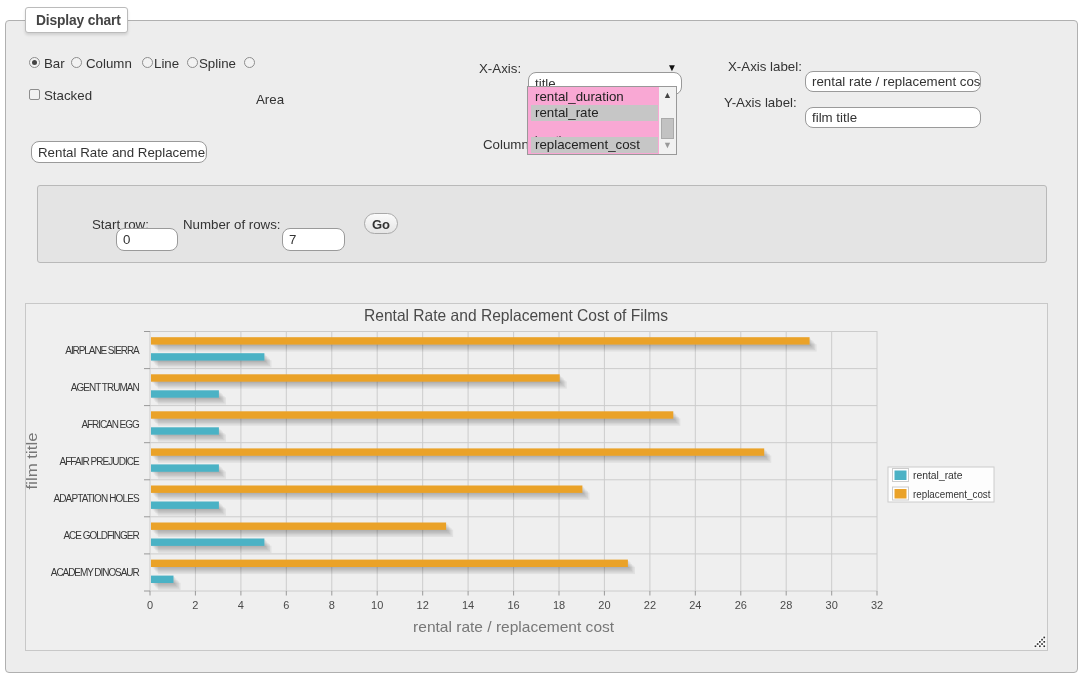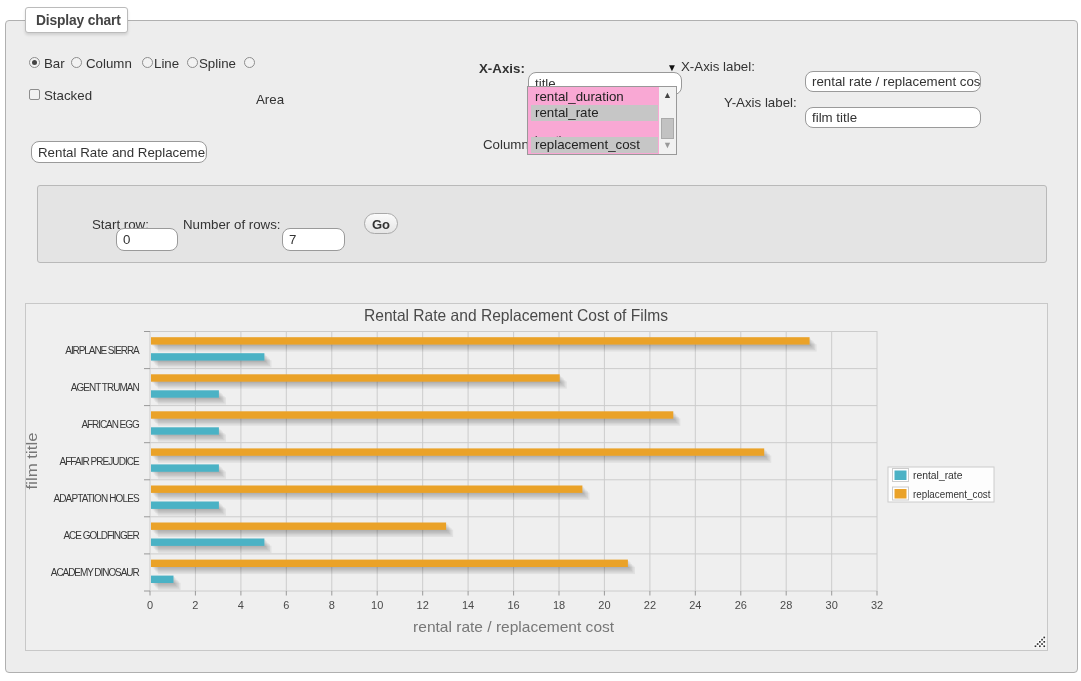--- a/index.html
+++ b/index.html
@@ -36,38 +36,38 @@
     .radio{width:11px;height:11px;border:1px solid #8d8d8d;border-radius:50%;background:#f2f2f2;box-sizing:border-box;}
     .rdot{position:absolute;left:2px;top:2px;width:5px;height:5px;border-radius:50%;background:#444;}
     .radio{position:absolute;}
   </style>
 
   <div class="abs" style="left:29px;top:89px;width:11px;height:11px;border:1px solid #8d8d8d;border-radius:2px;background:#f2f2f2;box-sizing:border-box;"></div>
   <div class="abs lbl" style="left:44px;top:88px;">Stacked</div>
 
   <div class="inp" style="left:31px;top:126px;width:176px;height:22px;line-height:21px;">Rental Rate and Replacemen</div>
 
-  <div class="abs lbl" style="left:479px;top:61px;font-weight:bold;">X-Axis:</div>
+  <div class="abs lbl" style="left:479px;top:61px;">X-Axis:</div>
   <div class="inp" style="left:528px;top:57px;width:154px;height:23px;line-height:22px;border-color:#999;">title</div>
   <div class="abs" style="left:667px;top:62px;font-size:10px;color:#111;">▼</div>
 
   <div class="abs lbl" style="left:483px;top:137px;">Column:</div>
   <div class="abs" style="left:527px;top:86px;width:150px;height:69px;background:#f9a8d4;border:1px solid #999;box-sizing:border-box;overflow:hidden;">
      <div style="position:absolute;left:3px;top:2px;width:129px;height:16px;font-size:13.3px;color:#222;padding-left:4px;box-sizing:border-box;">rental_duration</div>
      <div style="position:absolute;left:3px;top:18px;width:127px;height:16px;font-size:13.3px;color:#222;padding-left:4px;box-sizing:border-box;background:#c6c6c6;">rental_rate</div>
      <div style="position:absolute;left:3px;top:34px;width:129px;height:16px;font-size:11px;color:#222;padding-left:4px;box-sizing:border-box;margin-top:13px;">length</div>
      <div style="position:absolute;left:3px;top:50px;width:127px;height:16px;font-size:13.3px;color:#222;padding-left:4px;box-sizing:border-box;background:#c6c6c6;">replacement_cost</div>
 
      <div style="position:absolute;right:0;top:0;width:17px;height:67px;background:#f1f1f1;"></div>
      <div style="position:absolute;right:0;top:0;width:17px;height:17px;background:#f1f1f1;text-align:center;font-size:9px;color:#444;line-height:16px;">▲</div>
      <div style="position:absolute;right:0;bottom:0;width:17px;height:17px;background:#f1f1f1;text-align:center;font-size:9px;color:#999;line-height:17px;">▼</div>
      <div style="position:absolute;right:2px;top:31px;width:13px;height:21px;background:#c2c2c2;border:1px solid #aaa;box-sizing:border-box;"></div>
   </div>
 
-  <div class="abs lbl" style="left:681px;top:59px;text-align:center;">X-Axis label:</div>
+  <div class="abs lbl" style="left:728px;top:59px;text-align:center;">X-Axis label:</div>
   <div class="inp" style="left:805px;top:56px;width:176px;height:21px;">rental rate / replacement cost</div>
   <div class="abs lbl" style="left:724px;top:95px;">Y-Axis label:</div>
   <div class="inp" style="left:805px;top:92px;width:176px;height:21px;">film title</div>
 
   <div class="abs" style="left:37px;top:185px;width:1010px;height:78px;background:#e4e4e4;border:1px solid #b9b9b9;border-radius:3px;box-sizing:border-box;"></div>
   <div class="abs lbl" style="left:56px;top:217px;margin-left:36px;">Start row:</div>
   <div class="inp" style="left:116px;top:213px;width:62px;height:23px;line-height:22px;">0</div>
   <div class="abs lbl" style="left:183px;top:217px;">Number of rows:</div>
   <div class="inp" style="left:282px;top:213px;width:63px;height:23px;line-height:22px;">7</div>
   <div class="abs" style="left:364px;top:213px;width:34px;height:21px;border:1px solid #a9a9a9;border-radius:11px;background:linear-gradient(#fbfbfb,#e5e5e5);text-align:center;font-size:13px;font-weight:bold;color:#333;line-height:21px;box-sizing:border-box;">Go</div>

